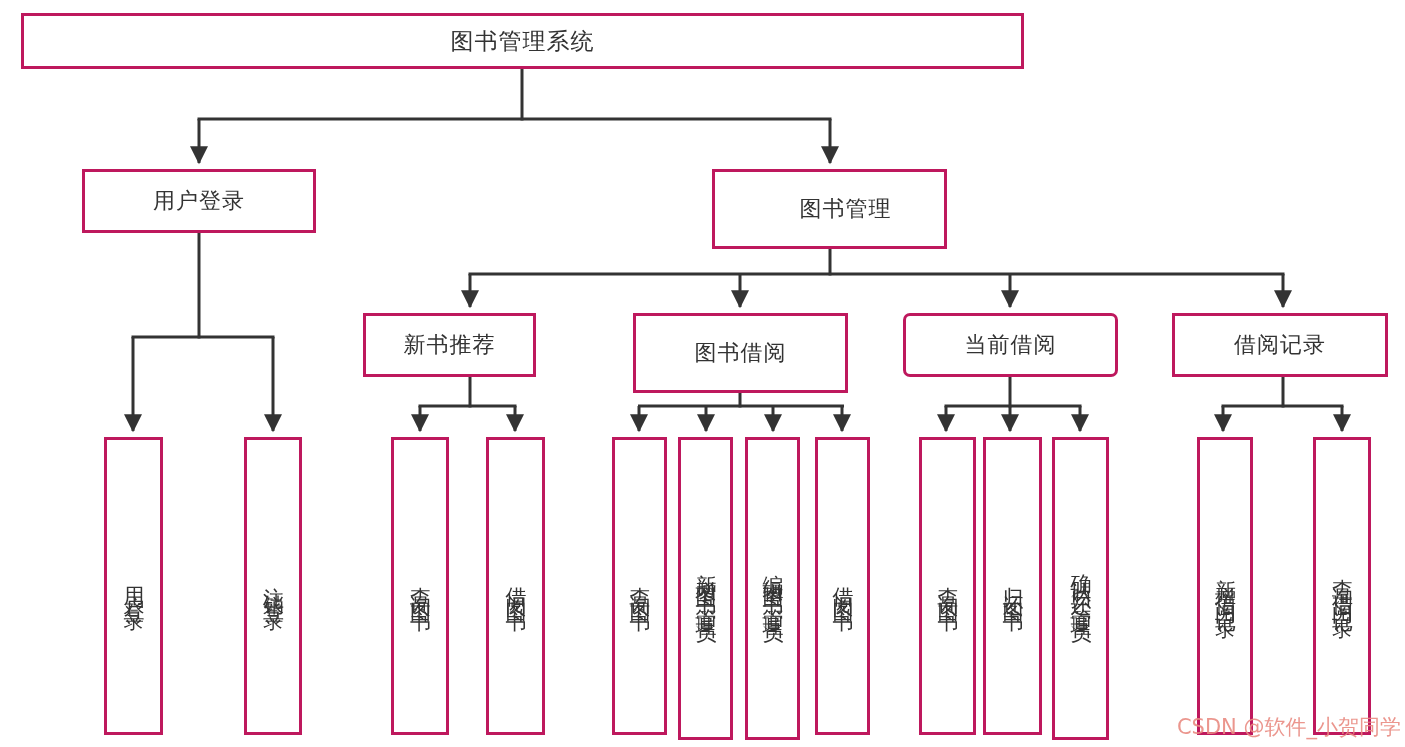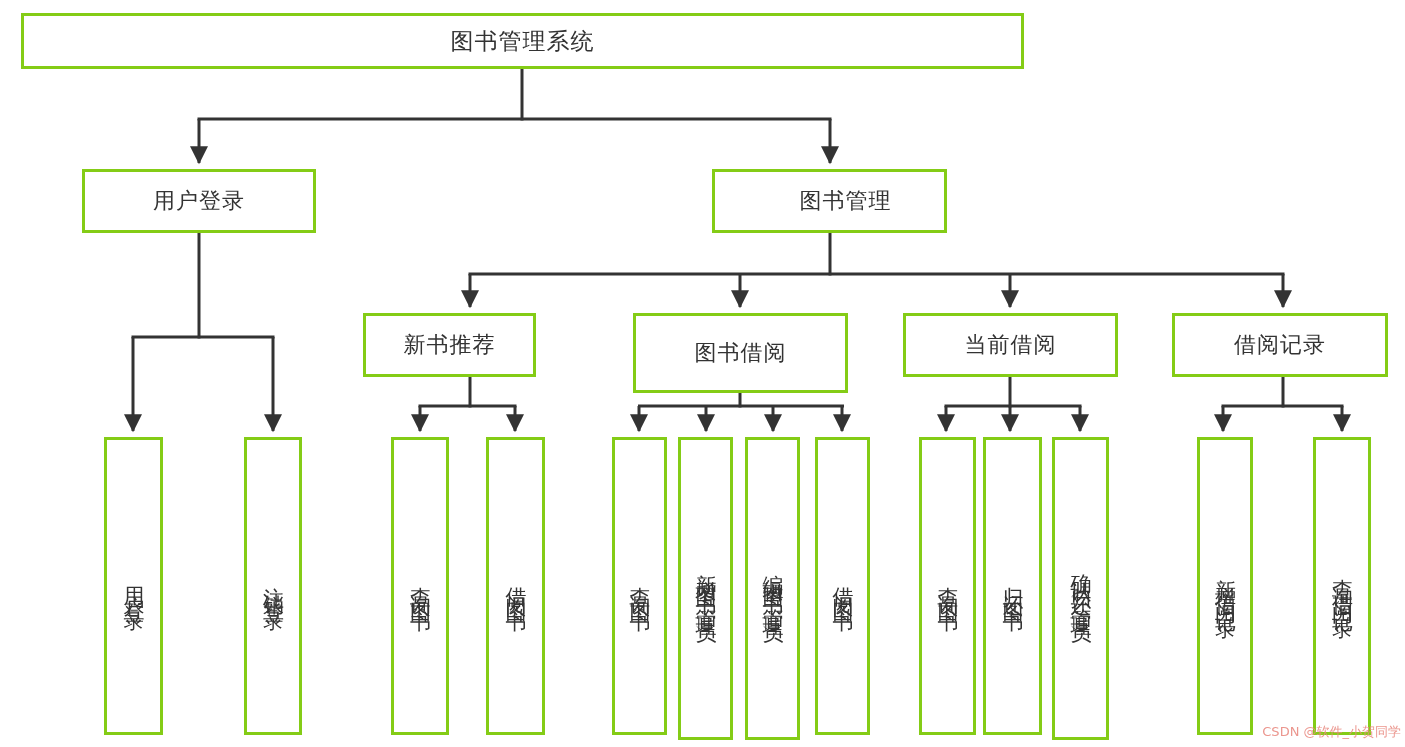--- a/index.html
+++ b/index.html
@@ -18,21 +18,21 @@
   #wires {
     position: absolute;
     left: 0; top: 0;
     width: 1405px; height: 747px;
     z-index: 1;
   }
   .node {
     position: absolute;
     box-sizing: border-box;
     background: #ffffff;
-    border: 3px solid #84cc16;
+    border: 3px solid #be185d;
     color: #333333;
     display: flex;
     align-items: center;
     justify-content: center;
     z-index: 2;
   }
   .hbox {
     font-size: 22px;
     letter-spacing: 1px;
     white-space: nowrap;
@@ -49,21 +49,21 @@
     text-align: center;
   }
   .vbox.long {
     letter-spacing: 7px;
   }
   #watermark {
     position: absolute;
     right: 4px;
     bottom: 6px;
     z-index: 5;
-    font-size: 13px;
+    font-size: 21px;
     color: #e98b82;
     opacity: 0.9;
     white-space: nowrap;
     letter-spacing: 0px;
   }
 </style>
 </head>
 <body>
 
 <div id="stage">
@@ -114,25 +114,25 @@
       <path d="M1283,377 V407.5"></path>
       <path d="M1221.5,406 H1343.5"></path>
       <path d="M1223,406 V431" marker-end="url(#arrow)"></path>
       <path d="M1342,406 V431" marker-end="url(#arrow)"></path>
     </g>
   </svg>
 
   <div class="node hbox root" style="left:21px; top:13px; width:1003px; height:56px;">图书管理系统</div>
 
   <div class="node hbox" style="left:82px; top:169px; width:234px; height:64px;">用户登录</div>
-  <div class="node hbox" style="left:712px; top:169px; width:235px; height:64px;padding-left:32px;">图书管理</div>
+  <div class="node hbox" style="left:712px; top:169px; width:235px; height:80px;padding-left:32px;">图书管理</div>
 
   <div class="node hbox" style="left:363px; top:313px; width:173px; height:64px;">新书推荐</div>
   <div class="node hbox" style="left:633px; top:313px; width:215px; height:80px;">图书借阅</div>
-  <div class="node hbox" style="left:903px; top:313px; width:215px; height:64px;">当前借阅</div>
+  <div class="node hbox" style="left:903px; top:313px; width:215px; height:64px;border-radius:7px;">当前借阅</div>
   <div class="node hbox" style="left:1172px; top:313px; width:216px; height:64px;">借阅记录</div>
 
   <div class="node vbox" style="left:104px; top:437px; width:59px; height:298px;">用户登录</div>
   <div class="node vbox" style="left:244px; top:437px; width:58px; height:298px;">注销登录</div>
 
   <div class="node vbox" style="left:391px; top:437px; width:58px; height:298px;">查询图书</div>
   <div class="node vbox" style="left:486px; top:437px; width:59px; height:298px;">借阅图书</div>
 
   <div class="node vbox" style="left:612px; top:437px; width:55px; height:298px;">查询图书</div>
   <div class="node vbox long" style="left:678px; top:437px; width:55px; height:303px;">新增图书（管理员）</div>

